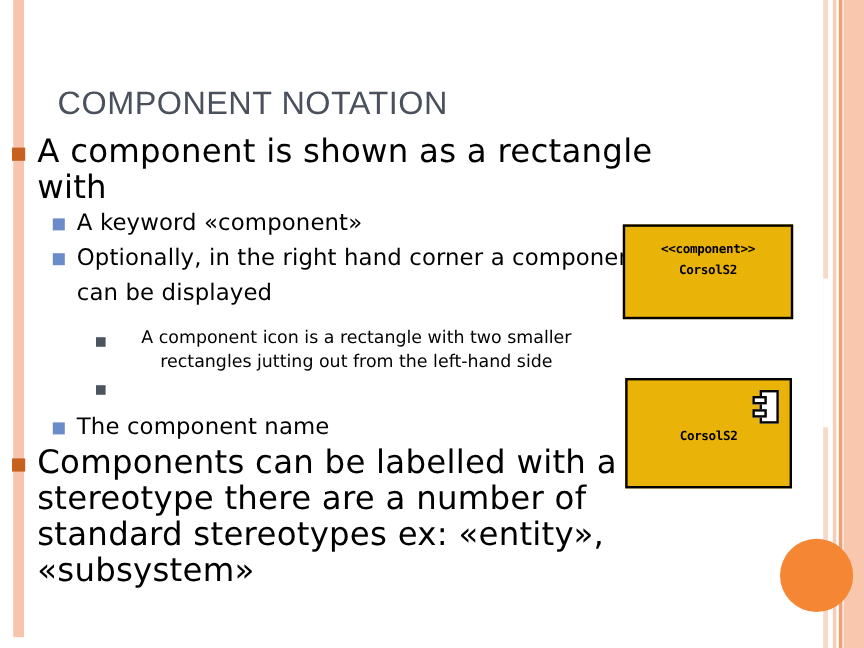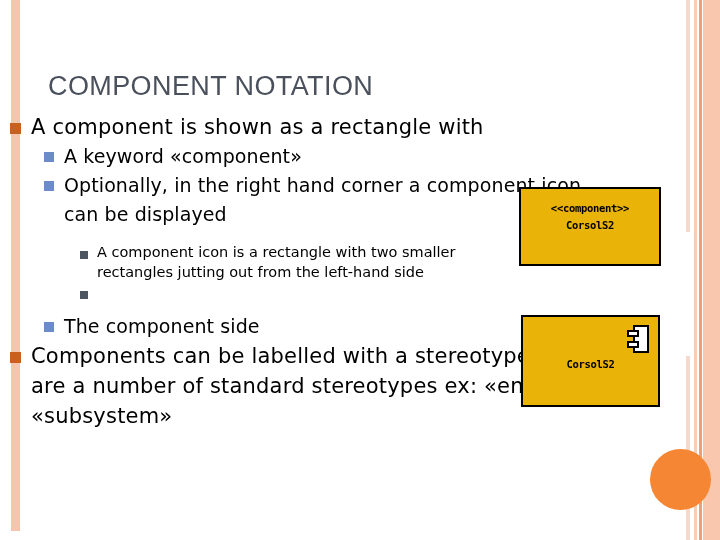--- a/index.html
+++ b/index.html
@@ -109,41 +109,42 @@
 
   .btext {
     color: #000000;
     font-family: "DejaVu Sans", sans-serif;
   }
 
   
   .lvl1-row { margin-left: 10px; }
   .lvl1-row .btext {
     margin-left: 10px;
-    font-size: 21px;
+    font-size: 27px;
     line-height: 30px;
     letter-spacing: 0.2px;
   }
 
   
   .lvl2-row { margin-left: 44px; }
   .lvl2-row .btext {
     margin-left: 10px;
     font-size: 19px;
     line-height: 29px;
     letter-spacing: 0.1px;
   }
 
   
   .lvl3-row { margin-left: 80px; }
   .lvl3-row .btext {
     margin-left: 9px;
     font-size: 14.5px;
     line-height: 20px;
     max-width: 400px;
+    text-align: center;
   }
   .gap-md { height: 13px; }
 
   
   .uml-box {
     position: absolute;
     border: 2px solid #000000;
     background: #eab308;
     box-sizing: border-box;
   }
@@ -249,21 +250,21 @@
     </div>
 
     <div class="bullet-row lvl3-row">
       <span class="marker lvl3"></span>
     </div>
 
     <div class="gap-md"></div>
 
     <div class="bullet-row lvl2-row">
       <span class="marker lvl2"></span>
-      <span class="btext">The component side</span>
+      <span class="btext">The component name</span>
     </div>
 
     <div class="bullet-row lvl1-row">
       <span class="marker lvl1"></span>
       <span class="btext">Components can be labelled with a stereotype there are a number of standard stereotypes ex: «entity», «subsystem»</span>
     </div>
 
   </div>
 
   <div class="uml-box" id="uml-box-1">

